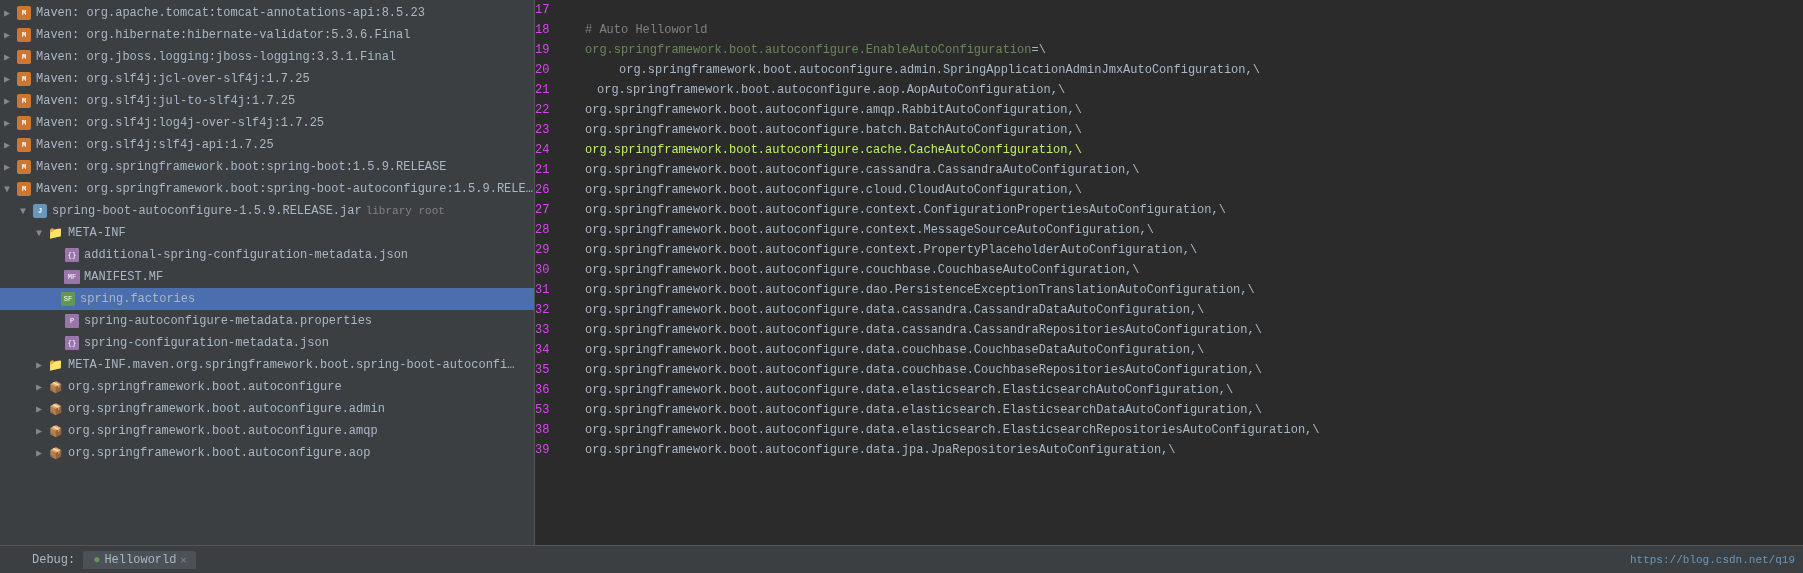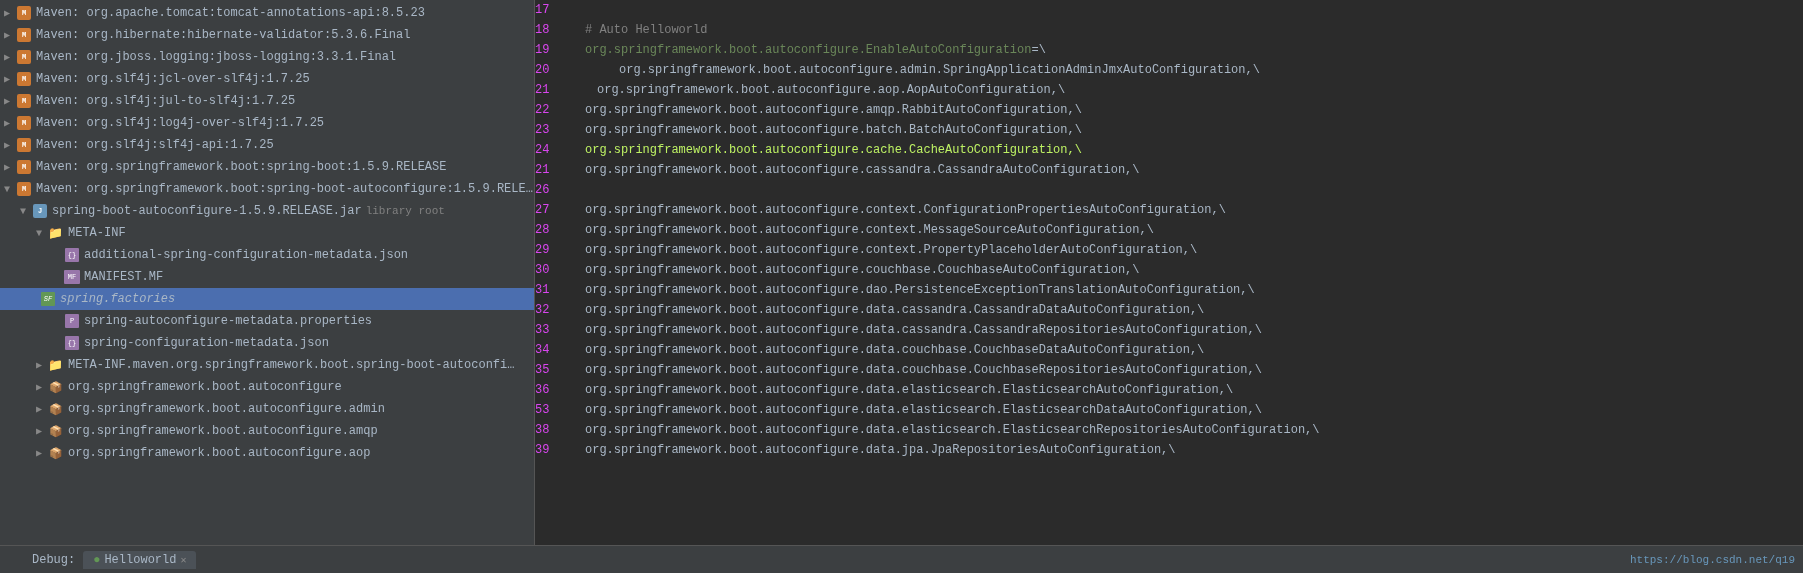--- a/index.html
+++ b/index.html
@@ -238,21 +238,21 @@
         </span>
         <span>additional-spring-configuration-metadata.json</span>
       </div>
       <div class="tree-item" style="padding-left: 52px;">
         <span class="arrow"></span>
         <span class="icon">
           <span style="display:inline-flex;align-items:center;justify-content:center;width:36px;height:14px;background:#9876aa;color:white;font-size:7px;border-radius:1px;">MF</span>
         </span>
         <span>MANIFEST.MF</span>
       </div>
-      <div class="tree-item selected" style="padding-left: 28px; font-style: italic;">
+      <div class="tree-item selected" style="padding-left: 48px;">
         <span class="arrow"></span>
         <span class="icon">
           <span style="display:inline-flex;align-items:center;justify-content:center;width:14px;height:14px;background:#629755;color:white;font-size:7px;border-radius:1px;">SF</span>
         </span>
         <span>spring.factories</span>
       </div>
       <div class="tree-item" style="padding-left: 52px;">
         <span class="arrow"></span>
         <span class="icon">
           <span style="display:inline-flex;align-items:center;justify-content:center;width:14px;height:14px;background:#9876aa;color:white;font-size:7px;border-radius:1px;">P</span>
@@ -335,20 +335,21 @@
       <div class="code-line">
         <span class="line-number">24</span>
         <span class="line-content"><span style="color:#bef264;margin-top:40px;">org.springframework.boot.autoconfigure.cache.CacheAutoConfiguration,\</span></span>
       </div>
       <div class="code-line">
         <span class="line-number">21</span>
         <span class="line-content"><span style="color:#a9b7c6;">org.springframework.boot.autoconfigure.cassandra.CassandraAutoConfiguration,\</span></span>
       </div>
       <div class="code-line">
         <span class="line-number">26</span>
+        <span class="line-content"><span style="color:#a9b7c6;">org.springframework.boot.autoconfigure.cloud.CloudAutoConfiguration,\</span></span>
       </div>
       <div class="code-line">
         <span class="line-number">27</span>
         <span class="line-content"><span style="color:#a9b7c6;">org.springframework.boot.autoconfigure.context.ConfigurationPropertiesAutoConfiguration,\</span></span>
       </div>
       <div class="code-line">
         <span class="line-number">28</span>
         <span class="line-content"><span style="color:#a9b7c6;">org.springframework.boot.autoconfigure.context.MessageSourceAutoConfiguration,\</span></span>
       </div>
       <div class="code-line">

